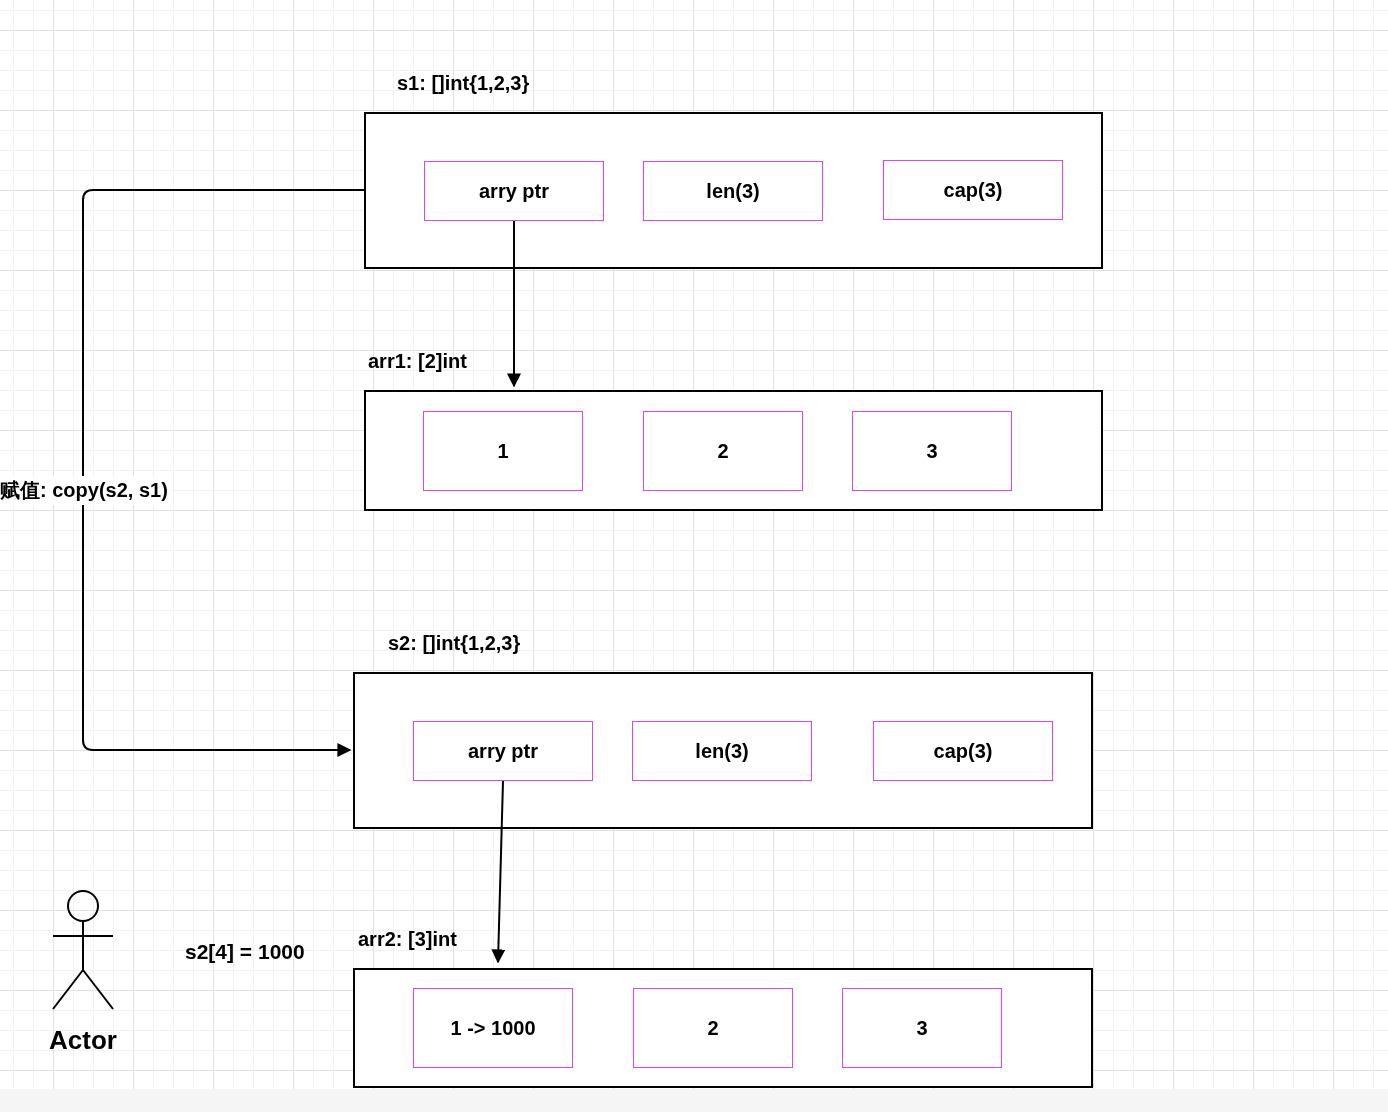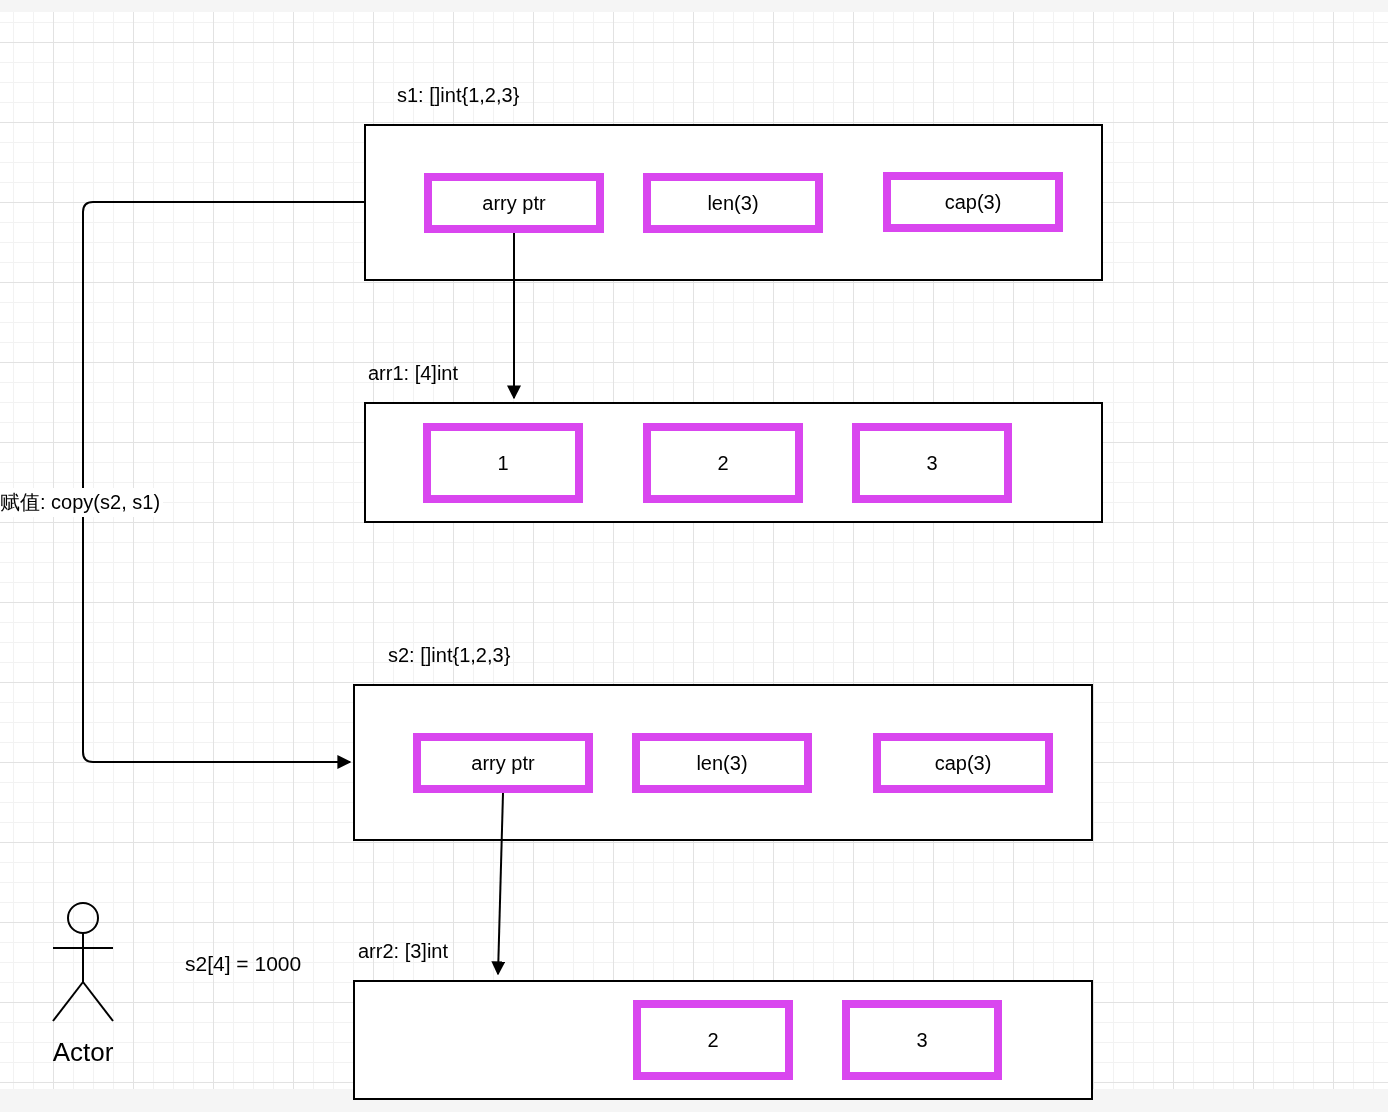--- a/index.html
+++ b/index.html
@@ -10,48 +10,49 @@
     color: #000;
   }
   #app {
     position: relative;
     width: 1388px;
     height: 1112px;
   }
   
   #canvas {
     position: absolute;
-    left: 0; top: 12px;
+    left: 0; top: 0;
     width: 1388px;
     height: 1089px;
     background-color: #ffffff;
     background-image:
       linear-gradient(#e2e2e2 1px, transparent 1px),
       linear-gradient(90deg, #e2e2e2 1px, transparent 1px),
       linear-gradient(#f2f2f2 1px, transparent 1px),
       linear-gradient(90deg, #f2f2f2 1px, transparent 1px);
     background-size: 80px 80px, 80px 80px, 20px 20px, 20px 20px;
     background-position: 0 30px, 53px 0, 0 10px, 13px 0;
+    font-weight: bold;
   }
   #bottom-band {
     position: absolute;
     left: 0; bottom: 0;
     width: 1388px;
     height: 23px;
     background: #f5f5f5;
   }
   .node {
     position: absolute;
     background: #ffffff;
     border: 2px solid #000000;
   }
   .cell {
     position: absolute;
     background: #ffffff;
-    border: 8px solid #d946ef;
+    border: 1px solid #d946ef;
     display: flex;
     align-items: center;
     justify-content: center;
     font-size: 20px;
     white-space: nowrap;
   }
   .shape-title {
     position: absolute;
     font-size: 20px;
     white-space: nowrap;
@@ -102,36 +103,37 @@
 <div id="app">
   <div id="canvas">
 
     <div class="shape-title" style="left:397px; top:72px;">s1: []int{1,2,3}</div>
     <div class="node" style="left:364px; top:112px; width:739px; height:157px;">
       <div class="cell" style="left:58px; top:47px; width:180px; height:60px;">arry ptr</div>
       <div class="cell" style="left:277px; top:47px; width:180px; height:60px;">len(3)</div>
       <div class="cell" style="left:517px; top:46px; width:180px; height:60px;">cap(3)</div>
     </div>
 
-    <div class="shape-title" style="left:368px; top:350px;">arr1: [4]int</div>
+    <div class="shape-title" style="left:368px; top:350px;">arr1: [2]int</div>
     <div class="node" style="left:364px; top:390px; width:739px; height:121px;">
       <div class="cell" style="left:57px; top:19px; width:160px; height:80px;">1</div>
       <div class="cell" style="left:277px; top:19px; width:160px; height:80px;">2</div>
       <div class="cell" style="left:486px; top:19px; width:160px; height:80px;">3</div>
     </div>
 
     <div class="shape-title" style="left:388px; top:632px;">s2: []int{1,2,3}</div>
     <div class="node" style="left:353px; top:672px; width:740px; height:157px;">
       <div class="cell" style="left:58px; top:47px; width:180px; height:60px;">arry ptr</div>
       <div class="cell" style="left:277px; top:47px; width:180px; height:60px;">len(3)</div>
       <div class="cell" style="left:518px; top:47px; width:180px; height:60px;">cap(3)</div>
     </div>
 
     <div class="shape-title" style="left:358px; top:928px;">arr2: [3]int</div>
     <div class="node" style="left:353px; top:968px; width:740px; height:120px;">
+      <div class="cell" style="left:58px; top:18px; width:160px; height:80px;">1 -&gt; 1000</div>
       <div class="cell" style="left:278px; top:18px; width:160px; height:80px;">2</div>
       <div class="cell" style="left:487px; top:18px; width:160px; height:80px;">3</div>
     </div>
 
     <svg id="svg-overlay" viewBox="0 0 1388 1089" xmlns="http://www.w3.org/2000/svg">
       <defs>
         <marker id="arrow" viewBox="0 0 10 10" refX="9" refY="5" markerWidth="7" markerHeight="7" orient="auto-start-reverse" markerUnits="strokeWidth">
           <path d="M0,0 L10,5 L0,10 Z" fill="#000000"></path>
         </marker>
       </defs>

